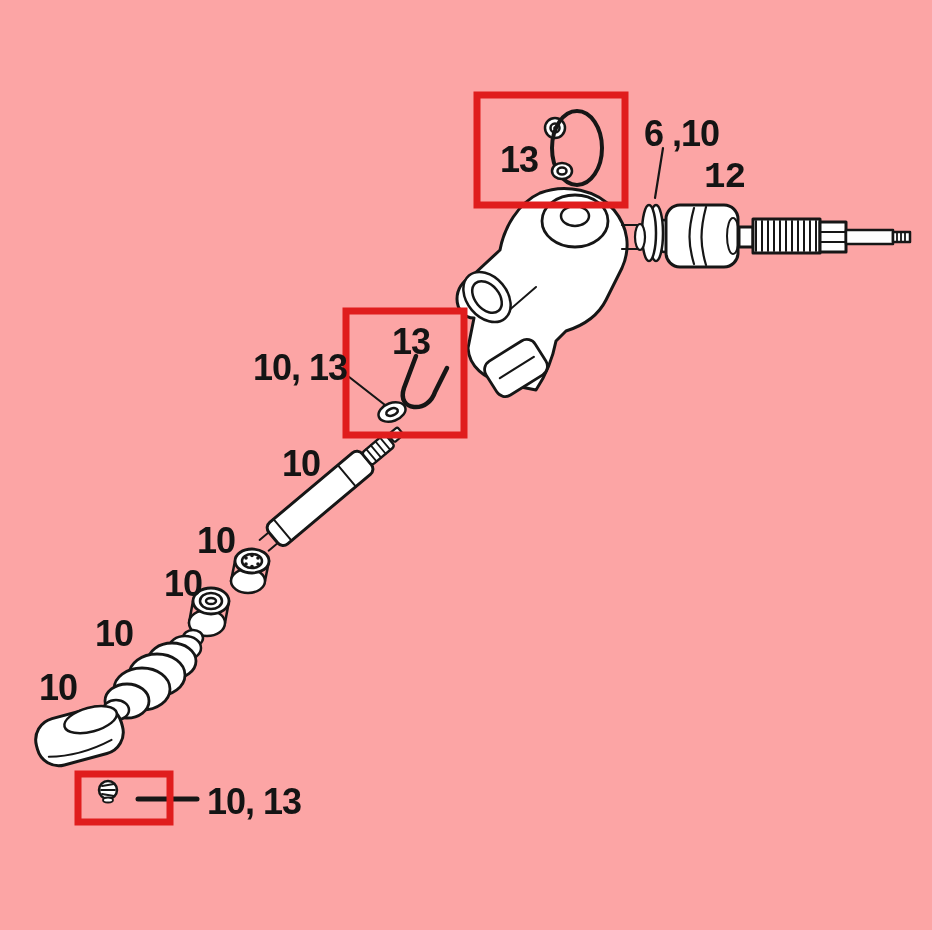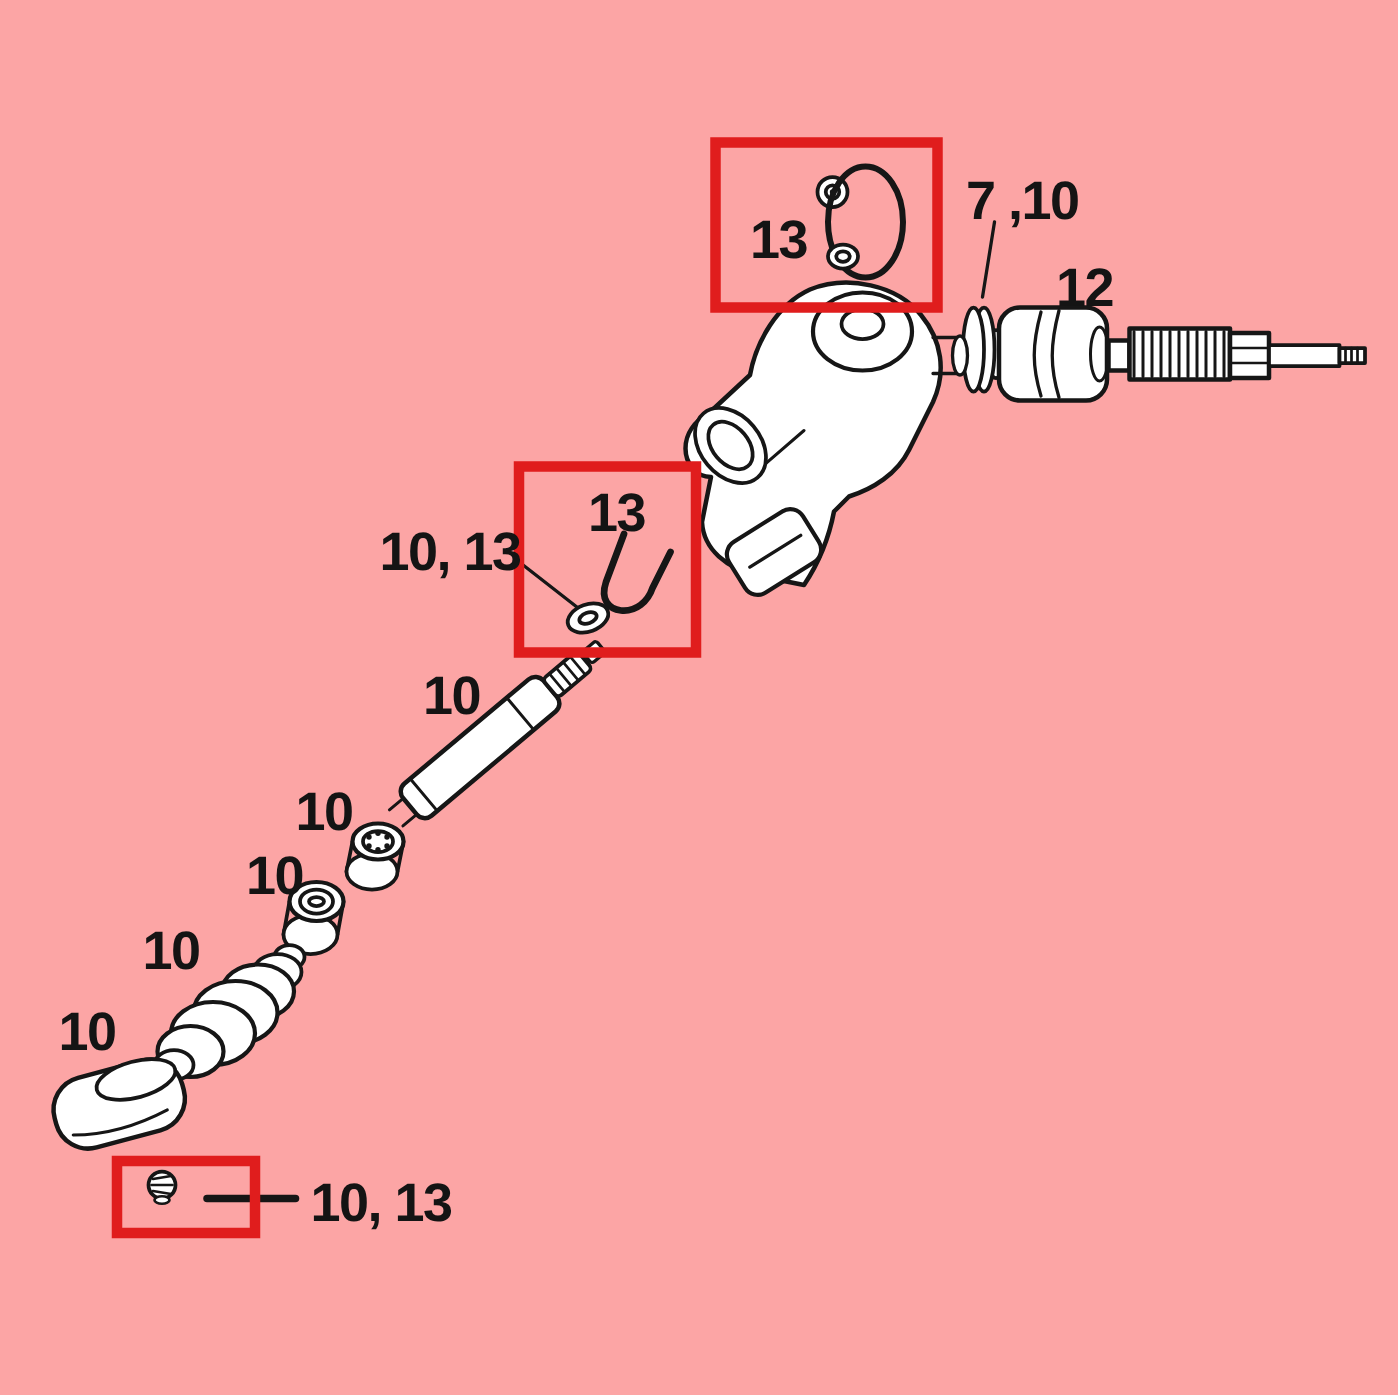--- a/index.html
+++ b/index.html
@@ -156,22 +156,22 @@
         <line x1="138" y1="799" x2="197" y2="799" stroke-width="5"></line>
       </g>
     </g>
 
     <rect x="477" y="95" width="148" height="110" fill="none" stroke-width="7" stroke="#e01d1d"></rect>
     <rect x="346" y="311" width="118" height="124" fill="none" stroke-width="7" stroke="#e01d1d"></rect>
     <rect x="78" y="774" width="92" height="48" fill="none" stroke-width="7" stroke="#e01d1d"></rect>
   </svg>
 
   <span class="lbl" style="left:500px; top:142px;">13</span>
-  <span class="lbl" style="left:644px; top:116px;">7 ,10</span>
-  <span class="lbl" style="left:704px; top:174px;">12</span>
+  <span class="lbl" style="left:644px; top:116px;">6 ,10</span>
+  <span class="lbl" style="left:704px; top:160px;font-family:Liberation Mono, monospace;">12</span>
   <span class="lbl" style="left:253px; top:350px;">10, 13</span>
   <span class="lbl" style="left:392px; top:324px;">13</span>
   <span class="lbl" style="left:282px; top:446px;">10</span>
   <span class="lbl" style="left:197px; top:523px;">10</span>
   <span class="lbl" style="left:164px; top:566px;">10</span>
   <span class="lbl" style="left:95px; top:616px;">10</span>
   <span class="lbl" style="left:39px; top:670px;">10</span>
   <span class="lbl" style="left:207px; top:784px;">10, 13</span>
 
 </div>

